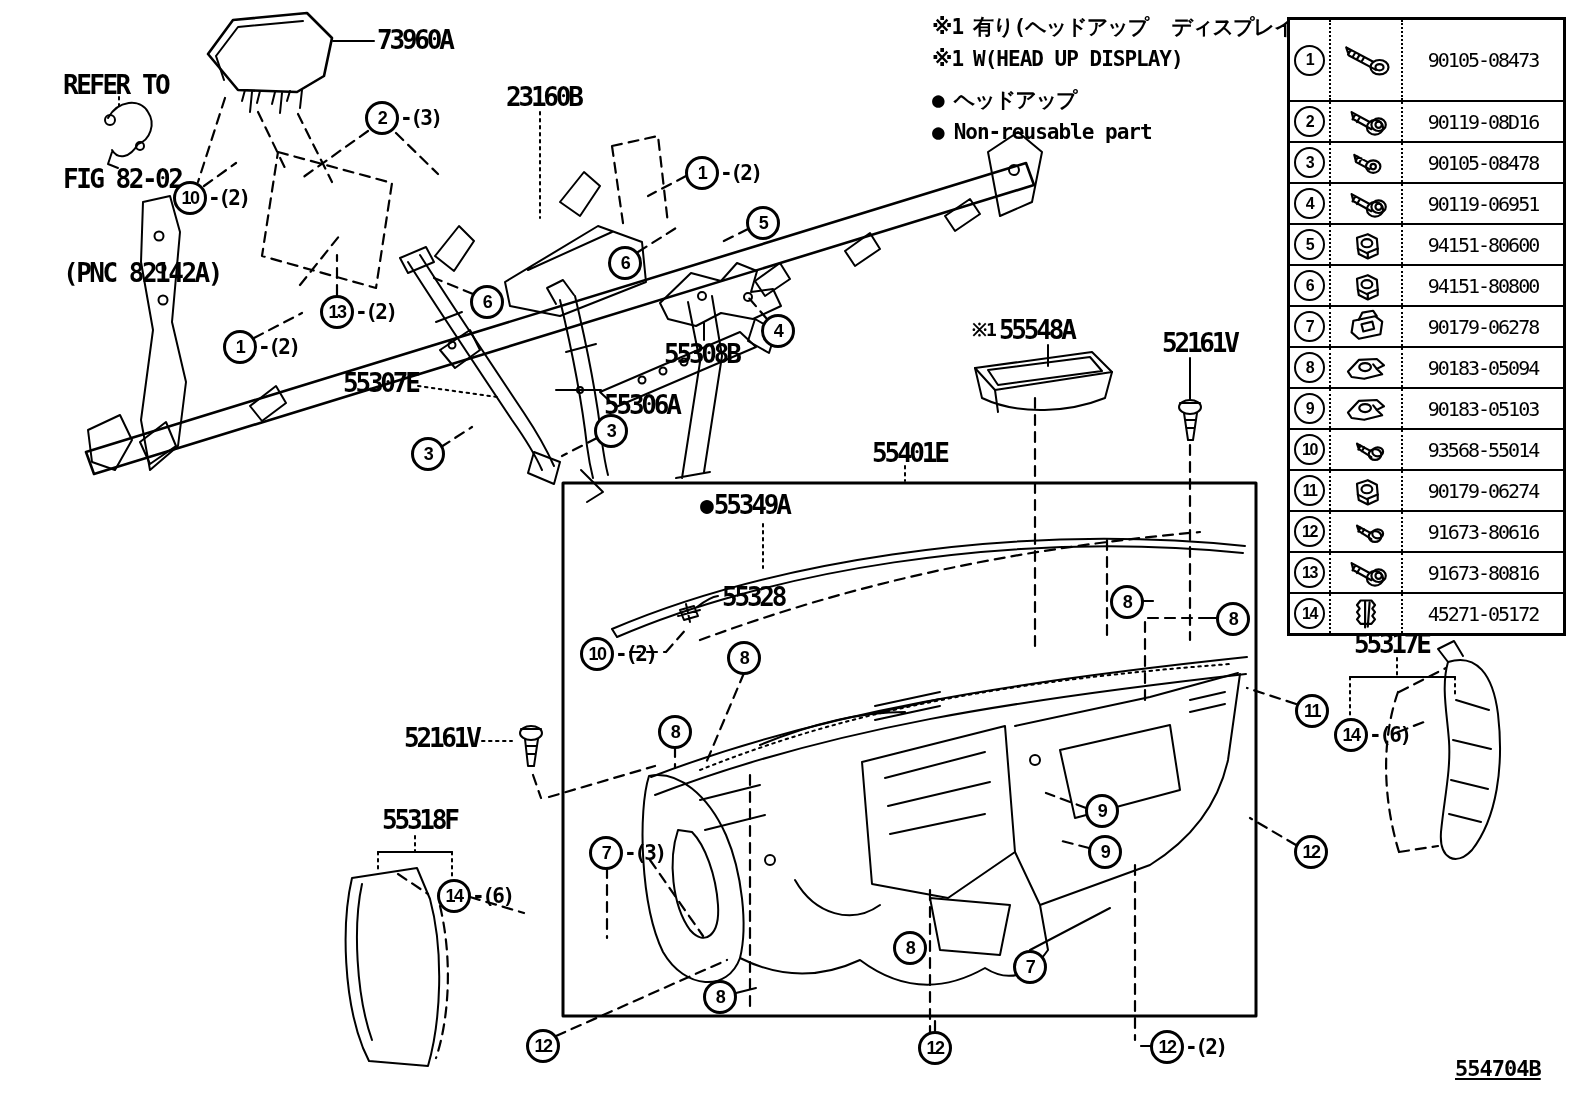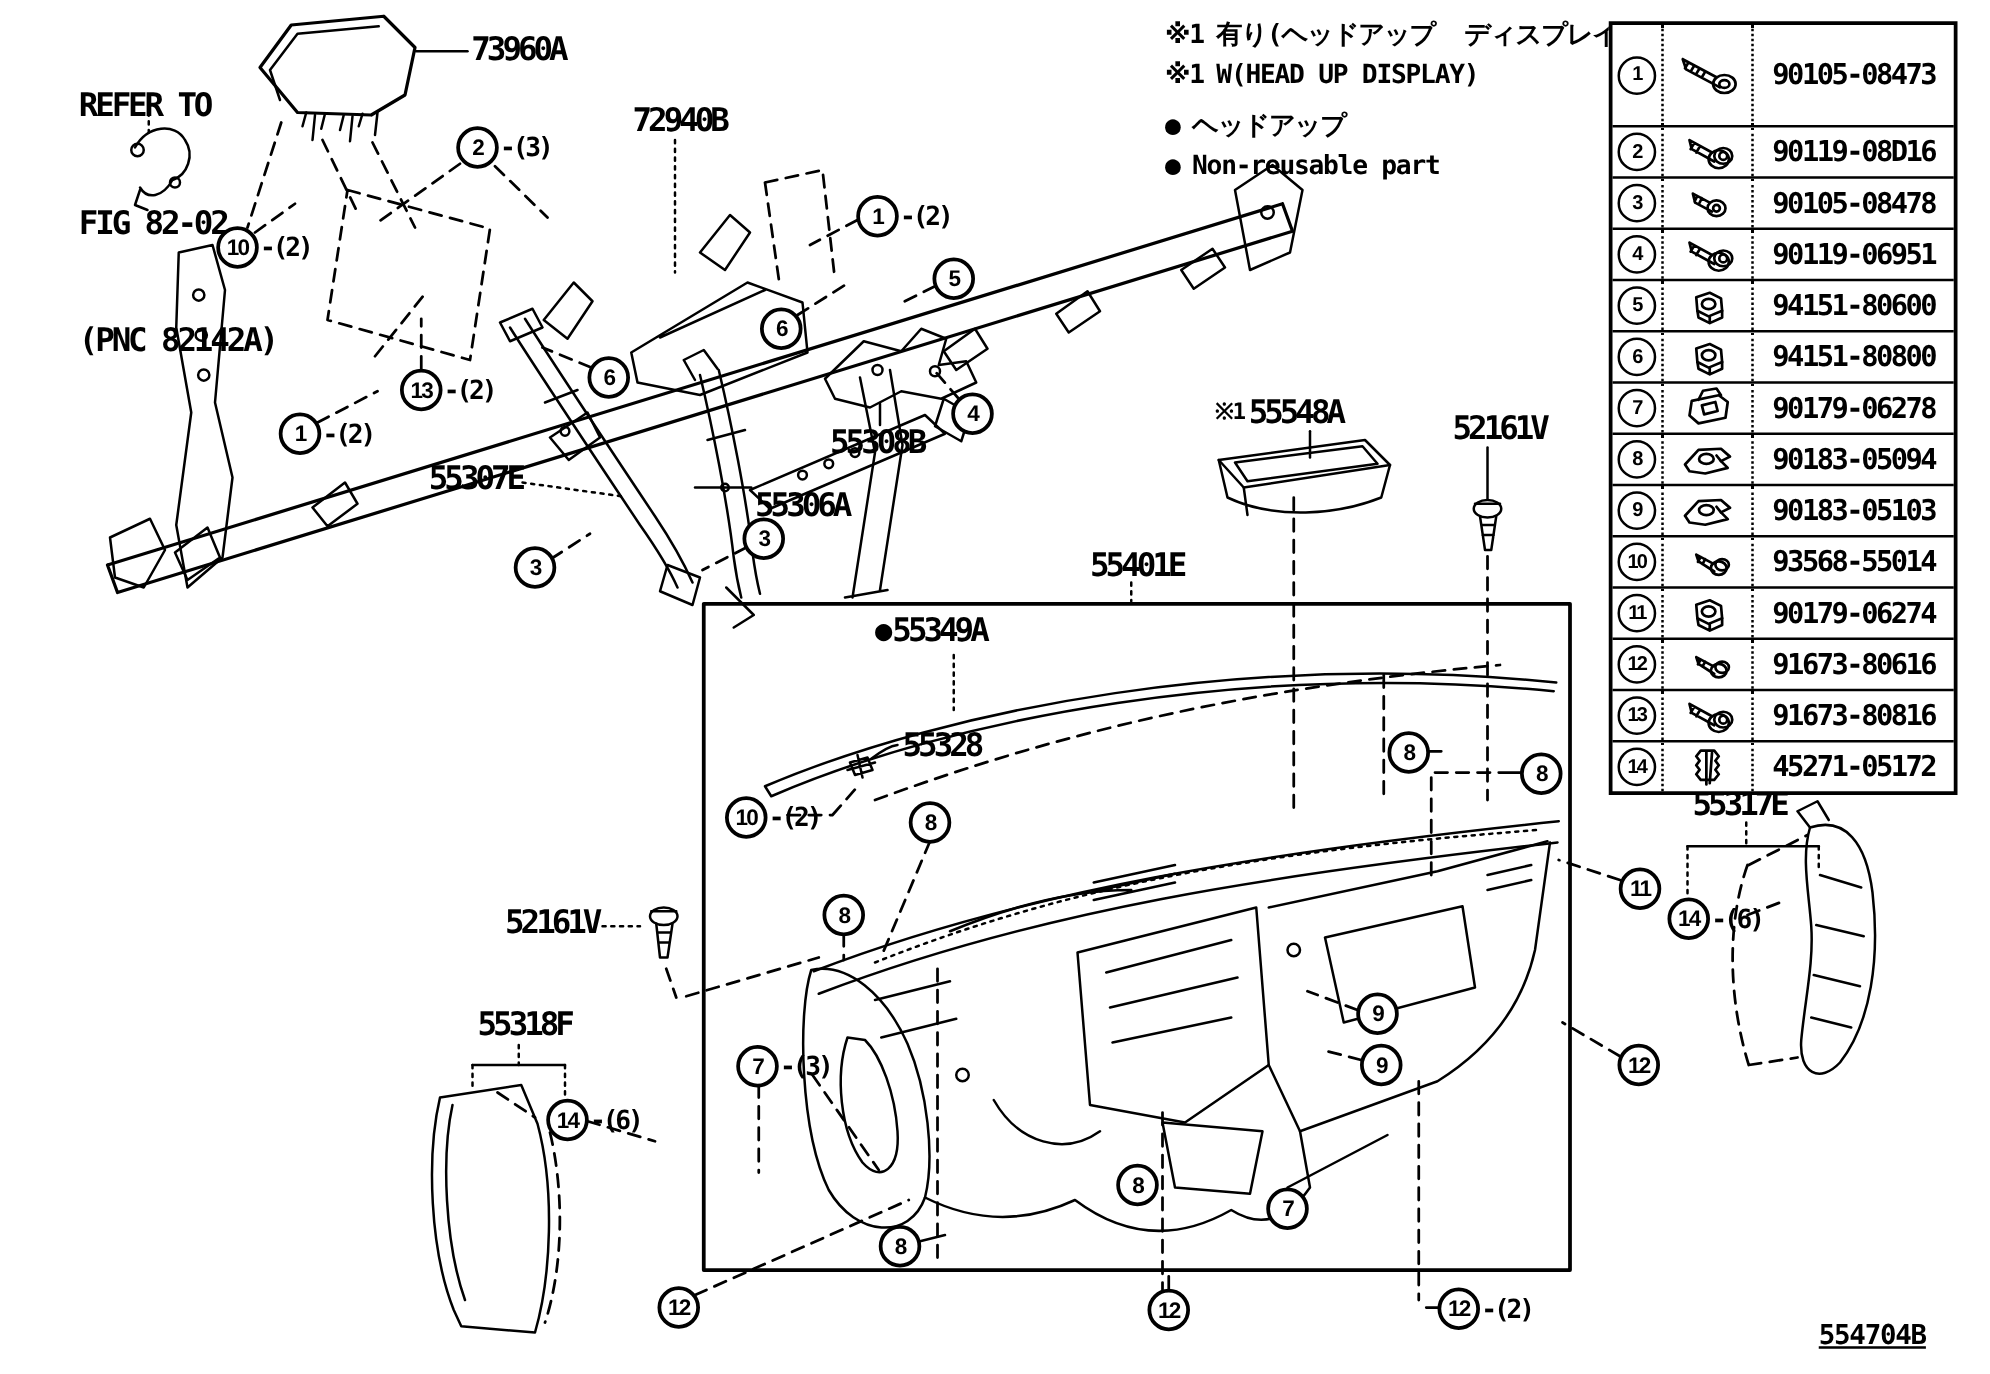--- a/index.html
+++ b/index.html
@@ -24,21 +24,21 @@
   .ccirc{width:28px;height:28px;border:3px solid #000;border-radius:50%;background:#fff;
          display:flex;align-items:center;justify-content:center;
          font:bold 18px "Liberation Sans",sans-serif;letter-spacing:-1.5px;}
   .csuf{font-weight:bold;font-size:21px;letter-spacing:-2.5px;margin-left:1px;}
   .ptable{position:absolute;left:1287px;top:17px;width:273px;border:3px solid #000;background:#fff;}
   .prow{display:flex;height:39px;border-top:2.5px solid #000;align-items:stretch;}
   .prow:first-child{border-top:none;height:80px;}
   .pcell{display:flex;align-items:center;justify-content:center;}
   .pcell-num{width:39px;border-right:2px dotted #000;}
   .pcell-icon{width:70px;border-right:2px dotted #000;}
-  .pcell-part{flex:1;font-weight:bold;font-size:23px;letter-spacing:-2px;}
+  .pcell-part{flex:1;font-weight:normal;font-size:20px;letter-spacing:-2px;}
   .tcirc{width:27px;height:27px;border:2.5px solid #000;border-radius:50%;
          display:flex;align-items:center;justify-content:center;
          font:bold 16px "Liberation Sans",sans-serif;letter-spacing:-1.5px;}
   .picon{width:58px;height:36px;}
   .diagram-id{position:absolute;left:1455px;top:1056px;font-weight:bold;font-size:22px;
               letter-spacing:-1px;text-decoration:underline;}
 </style>
 </head>
 <body>
 
@@ -240,21 +240,21 @@
 
   <div class="notes" id="notes">
       <div class="nrow"><span class="nmark">※1</span><span class="ntext">有り(ヘッドアップ  ディスプレイ)</span></div>
       <div class="nrow"><span class="nmark">※1</span><span class="ntext">W(HEAD UP DISPLAY)</span></div>
       <div class="nrow"><span class="nmark">●</span><span class="ntext">ヘッドアップ</span></div>
       <div class="nrow"><span class="nmark">●</span><span class="ntext">Non-reusable part</span></div>
     </div>
 
   <div id="labels">
       <div class="plabel" style="left: 377px; top: 27px;"><span>73960A</span></div>
-      <div class="plabel" style="left: 506px; top: 84px;"><span>72940B</span></div>
+      <div class="plabel" style="left: 506px; top: 84px;"><span>23160B</span></div>
       <div class="plabel" style="left: 664px; top: 341px;"><span>55308B</span></div>
       <div class="plabel" style="left: 343px; top: 370px;"><span>55307E</span></div>
       <div class="plabel" style="left: 604px; top: 376px; margin-top: 16px;"><span>55306A</span></div>
       <div class="plabel" style="left: 972px; top: 317px;"><span class="pprefix">※1</span><span>55548A</span></div>
       <div class="plabel" style="left: 1162px; top: 330px;"><span>52161V</span></div>
       <div class="plabel" style="left: 872px; top: 440px;"><span>55401E</span></div>
       <div class="plabel" style="left: 700px; top: 492px;"><span class="pprefix bullet">●</span><span>55349A</span></div>
       <div class="plabel" style="left: 722px; top: 584px;"><span>55328</span></div>
       <div class="plabel" style="left: 404px; top: 725px;"><span>52161V</span></div>
       <div class="plabel" style="left: 382px; top: 807px;"><span>55318F</span></div>

